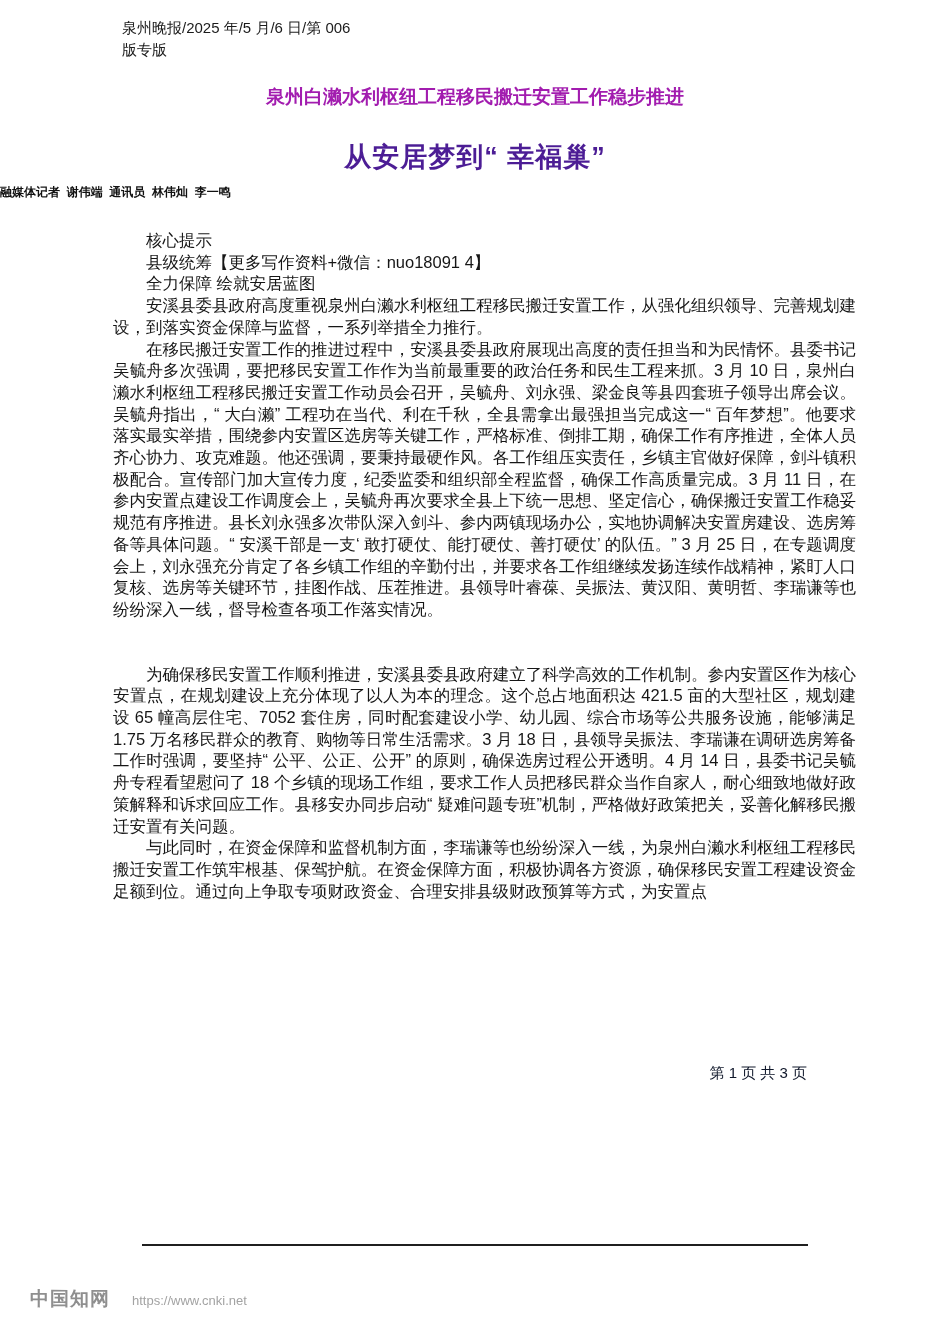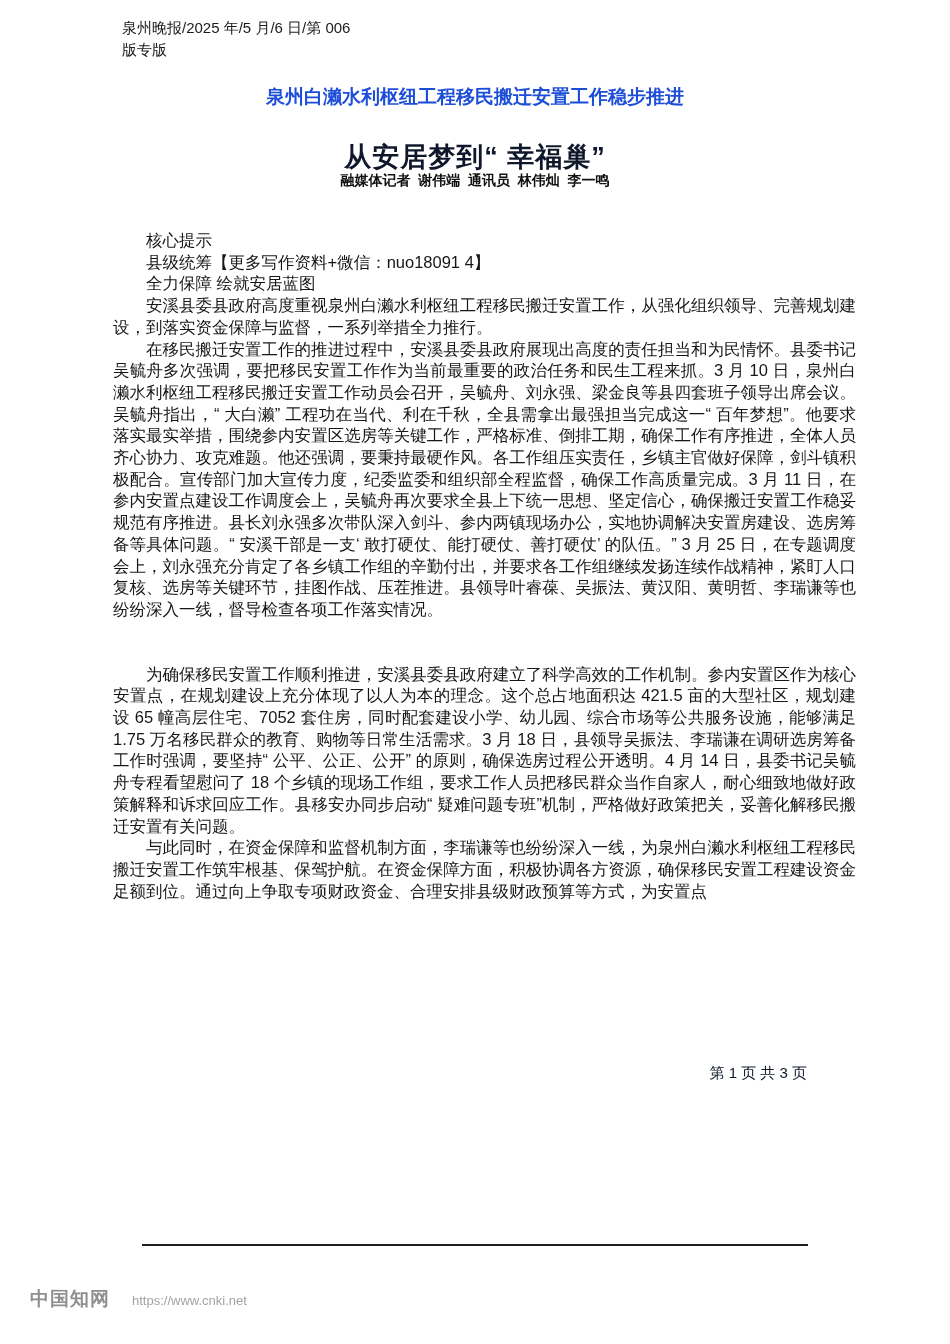--- a/index.html
+++ b/index.html
@@ -13,30 +13,30 @@
   }
   .page { position: absolute; inset: 0; background: #ffffff; padding-left: 24px; }
 
   .src-header {
     position: absolute; left: 122px; top: 17px;
     font-size: 15px; line-height: 22px; color: #1b1b1b;
   }
 
   .kicker {
     position: absolute; left: 0; top: 84px; width: 100%;
-    text-align: center; font-size: 19px; font-weight: 700; color: #1d4ed8;
+    text-align: center; font-size: 19px; font-weight: 700; color: #a21caf;
   }
   .main-title {
     position: absolute; left: 0; top: 121px; width: 100%;
-    text-align: center; font-size: 27px; font-weight: 700; color: #0f172a;
+    text-align: center; font-size: 27px; font-weight: 700; color: #4c1d95;
     letter-spacing: 1px;
   }
   .byline {
-    position: absolute; left: 0; top: 172px; width: 100%;
-    text-align: center; font-size: 14px; font-weight: 700; color: #111;
+    position: absolute; left: 0; top: 184px; width: 100%;
+    font-size: 12px; font-weight: 700; color: #111;
     white-space: pre-wrap;
   }
 
   .article {
     position: absolute; left: 113px; top: 230px; width: 743px;
     font-size: 16.5px; line-height: 21.7px; text-align: justify;
     color: #161616;
   }
   .article p { margin: 0; text-indent: 2em; }
   .article p.gap { margin-top: 43px; }

